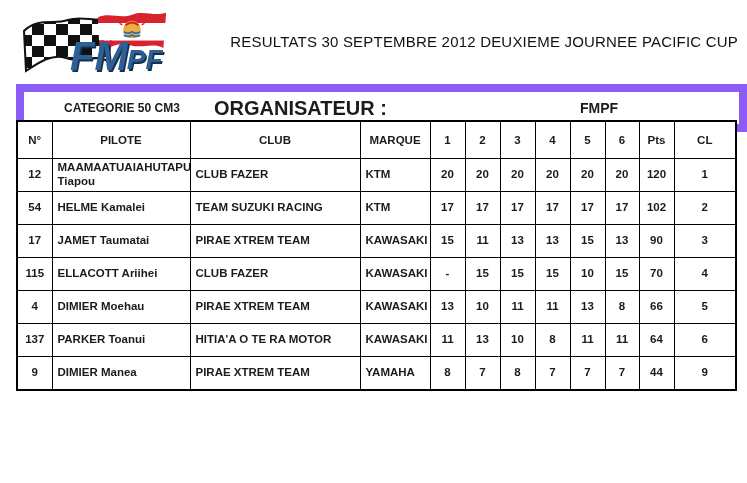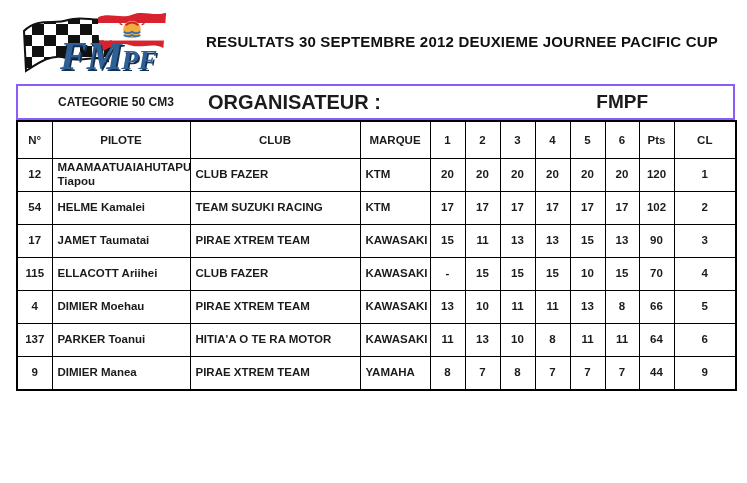--- a/index.html
+++ b/index.html
@@ -9,47 +9,47 @@
     font-family: "Liberation Sans", sans-serif;
     position: relative;
     color: #1b1b1b;
   }
 
   
   .logo { position: absolute; left: 20px; top: 8px; width: 150px; height: 74px; }
   .flag-check { position: absolute; left: 0; top: 5px; width: 98px; height: 64px; }
   .flag-pf { position: absolute; left: 76px; top: 1px; width: 72px; height: 52px; }
   .logo-text {
-    position: absolute; left: 40px; top: 28px;
+    position: absolute; left: 50px; top: 28px;
     display: flex; align-items: flex-end;
-    font-family: Liberation Serif, serif;
+    font-family: Liberation Sans, sans-serif;
     font-style: italic; font-weight: bold;
     color: #2e5f95;
     text-shadow: 1.5px 1.5px 0 #16304f;
     white-space: nowrap;
   }
   .logo-text .main { font-size: 40px; line-height: 1; }
   .logo-text .sub  { font-size: 28px; line-height: 1.1; margin-left: -1px; }
 
   
   .title {
     position: absolute; left: 186px; top: 33px; width: 552px;
-    text-align: center; font-size: 15px; font-weight: bold;
+    text-align: right; font-size: 15px; font-weight: normal;
     color: #111; letter-spacing: 0.2px;
   }
 
   
   .info-bar {
     position: absolute; left: 16px; top: 84px; width: 715px; height: 32px;
-    border: 2px solid #8b5cf6; background: #fff;
+    border: 8px solid #8b5cf6; background: #fff;
   }
   .info-bar span { position: absolute; top: 0; line-height: 32px; font-weight: bold; }
   .category        { left: 40px;  font-size: 12px; }
   .organiser-label { left: 190px; font-size: 20px; }
-  .organiser-value { left: 520px; width: 110px; text-align: right; font-size: 19px; }
+  .organiser-value { left: 520px; width: 110px; text-align: center; font-size: 14px; }
 
   
   .results {
     position: absolute; left: 16px; top: 120px; width: 719px;
     border-collapse: collapse; table-layout: fixed;
     border: 2px solid #000;
     background: #fff;
   }
   .results th, .results td {
     border: 1px solid #000;

